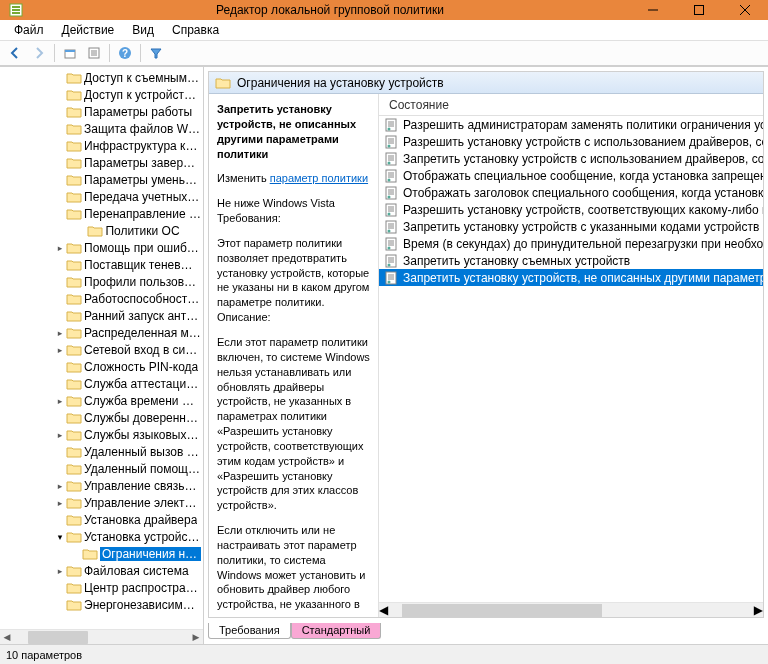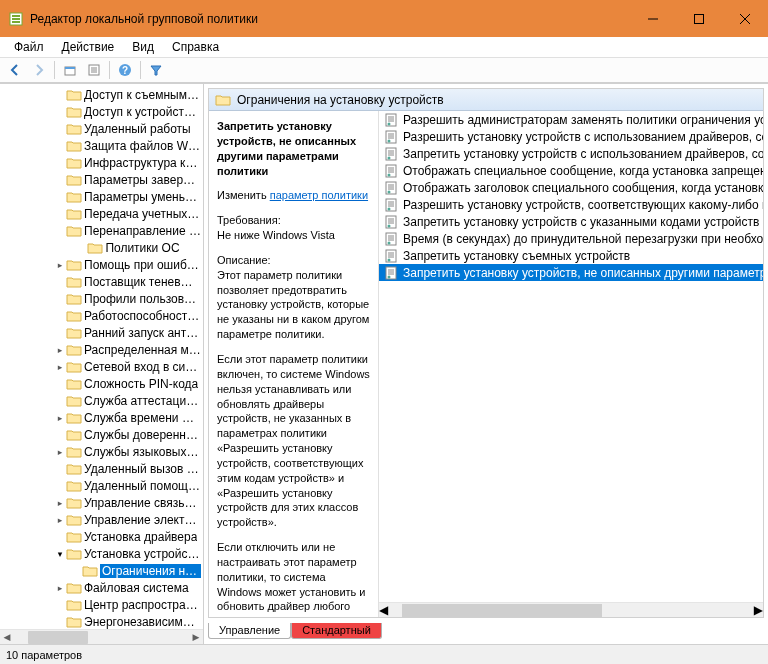--- a/index.html
+++ b/index.html
@@ -1,20 +1,20 @@
 <!DOCTYPE html>
 <html><head>
 <meta charset="utf-8">
 <style>
   * { box-sizing: border-box; }
   html, body { margin: 0; padding: 0; font-family: "Segoe UI", Tahoma, sans-serif; font-size: 12px; color: #000; }
   body { width: 768px; height: 664px; background: #fff; display: flex; flex-direction: column; overflow: hidden; }
 
   
-  .titlebar { height: 37px; background: #e9863c; display: flex; align-items: center; padding: 0 0 0 8px; color: #000; }
+  .titlebar { height: 20px; background: #e9863c; display: flex; align-items: center; padding: 0 0 0 8px; color: #000; text-align: center; }
   .titlebar .title-icon { width: 16px; height: 16px; margin-right: 6px; display: inline-flex; align-items: center; justify-content: center; }
   .titlebar .title-text { flex: 1; }
   .titlebar .win-btn { width: 46px; height: 30px; display: flex; align-items: center; justify-content: center; }
   .titlebar svg { display: block; }
 
   
   .menubar { height: 20px; display: flex; align-items: center; padding: 0 6px; gap: 2px; background: #fff;}
   .menubar .menu-item { padding: 1px 8px; border-radius: 2px; }
 
   
@@ -51,21 +51,21 @@
   .list-header .col { padding: 0 4px; }
   .list-body { flex: 1; overflow: hidden; }
   .list-row { height: 17px; display: flex; align-items: center; padding: 0 4px; gap: 4px; white-space: nowrap; overflow: hidden;}
   .list-row.selected { background: #0078d7; color: #fff; }
   .list-row .pico { width: 16px; min-width:16px; height:16px; display:inline-flex; align-items:center; justify-content:center;}
   .list-hscroll { height: 15px; border-top: 1px solid #e5e5e5; background: #f0f0f0; display:flex; align-items:center;}
   .list-hscroll .thumb { height:13px; width:200px; background:#cfcfcf; margin-left:14px;}
   .tabs { height: 22px; display: flex; align-items: flex-start; padding-left: 4px; border-top: 1px solid #fff;}
   .tab { padding: 1px 10px 2px 10px; font-size: 11px; border: 1px solid #b0b0b0; border-top:none; border-radius: 0 0 3px 3px; margin-right: 0; background:#fff; position:relative; top:0;}
   .tab.active { background:#fff; font-weight:400; }
-  .tab:not(.active){ background:#ef4444;}
+  .tab:not(.active){ background:#f9a8d4;}
 
   
   .statusbar { height: 20px; border-top: 1px solid #d0d0d0; display: flex; align-items: center; padding: 0 6px; background: #f0f0f0; font-size: 11px;}
 
   
   .folder-svg-body { fill: #ffe9a6; stroke: #d8b24a; }
 </style>
 </head>
 <body>
 
@@ -167,21 +167,21 @@
           </span>
           <span class="label">Доступ к устройствам Enha</span>
         </div>
         <div class="tree-node" style="padding-left: 54px;">
           <span class="expander"></span>
           <span class="folder-ico">
             <svg width="16" height="14">
               <path class="folder-svg-body" d="M1 3 L6 3 L7 4 L15 4 L15 12 L1 12 Z"></path>
             </svg>
           </span>
-          <span class="label">Удаленный работы</span>
+          <span class="label">Параметры работы</span>
         </div>
         <div class="tree-node" style="padding-left: 54px;">
           <span class="expander"></span>
           <span class="folder-ico">
             <svg width="16" height="14">
               <path class="folder-svg-body" d="M1 3 L6 3 L7 4 L15 4 L15 12 L1 12 Z"></path>
             </svg>
           </span>
           <span class="label">Защита файлов Windows</span>
         </div>
@@ -457,32 +457,35 @@
         <span>Ограничения на установку устройств</span>
       </div>
       <div class="content-area">
 
         <div class="desc-col">
           <b class="ptitle">Запретить установку устройств, не описанных другими параметрами политики</b>
           <div class="spacer"></div>
           <span>Изменить</span>
           <a href="#">параметр политики</a>
           <div class="spacer"></div>
+          <div>Не ниже Windows Vista</div>
           <div>Требования:</div>
-          <div>Не ниже Windows Vista</div>
           <div class="spacer"></div>
+          <div>Этот параметр политики позволяет предотвратить установку устройств, которые не указаны ни в каком другом параметре политики.</div>
           <div>Описание:</div>
-          <div>Этот параметр политики позволяет предотвратить установку устройств, которые не указаны ни в каком другом параметре политики.</div>
           <div class="spacer"></div>
           <div>Если этот параметр политики включен, то системе Windows нельзя устанавливать или обновлять драйверы устройств, не указанных в параметрах политики «Разрешить установку устройств, соответствующих этим кодам устройств» и «Разрешить установку устройств для этих классов устройств».</div>
           <div class="spacer"></div>
           <div>Если отключить или не настраивать этот параметр политики, то система Windows может установить и обновить драйвер любого устройства, не указанного в параметрах политики «Запретить установку устройств, соответствующих этим кодам устройств», «Запретить установку устройств для этих классов устройств» или «Запретить установку съемных устройств».</div>
         </div>
 
         <div class="list-col">
+          <div class="list-header">
+            <div class="col">Состояние</div>
+          </div>
           <div class="list-body" id="list-body">
               <div class="list-row">
                 <span class="pico">
                   <svg width="14" height="14">
                     <rect x="2" y="1" width="10" height="12" fill="#fff" stroke="#888"></rect>
                     <line x1="4" y1="4" x2="10" y2="4" stroke="#888"></line>
                     <line x1="4" y1="6" x2="10" y2="6" stroke="#888"></line>
                     <line x1="4" y1="8" x2="10" y2="8" stroke="#888"></line>
                     <circle cx="5" cy="11" r="1.5" fill="#5a9"></circle>
                   </svg>
@@ -601,21 +604,21 @@
           <div class="list-hscroll">
             <div class="arrow">◀</div>
             <div class="thumb"></div>
             <div style="flex:1"></div>
             <div class="arrow">▶</div>
           </div>
         </div>
       </div>
     </div>
     <div class="tabs">
-      <div class="tab active">Управление</div>
+      <div class="tab active">Требования</div>
       <div class="tab">Стандартный</div>
     </div>
   </div>
 </div>
 
 <div class="statusbar">
   <span>10 параметров</span>
 </div>
 
 </body></html>

